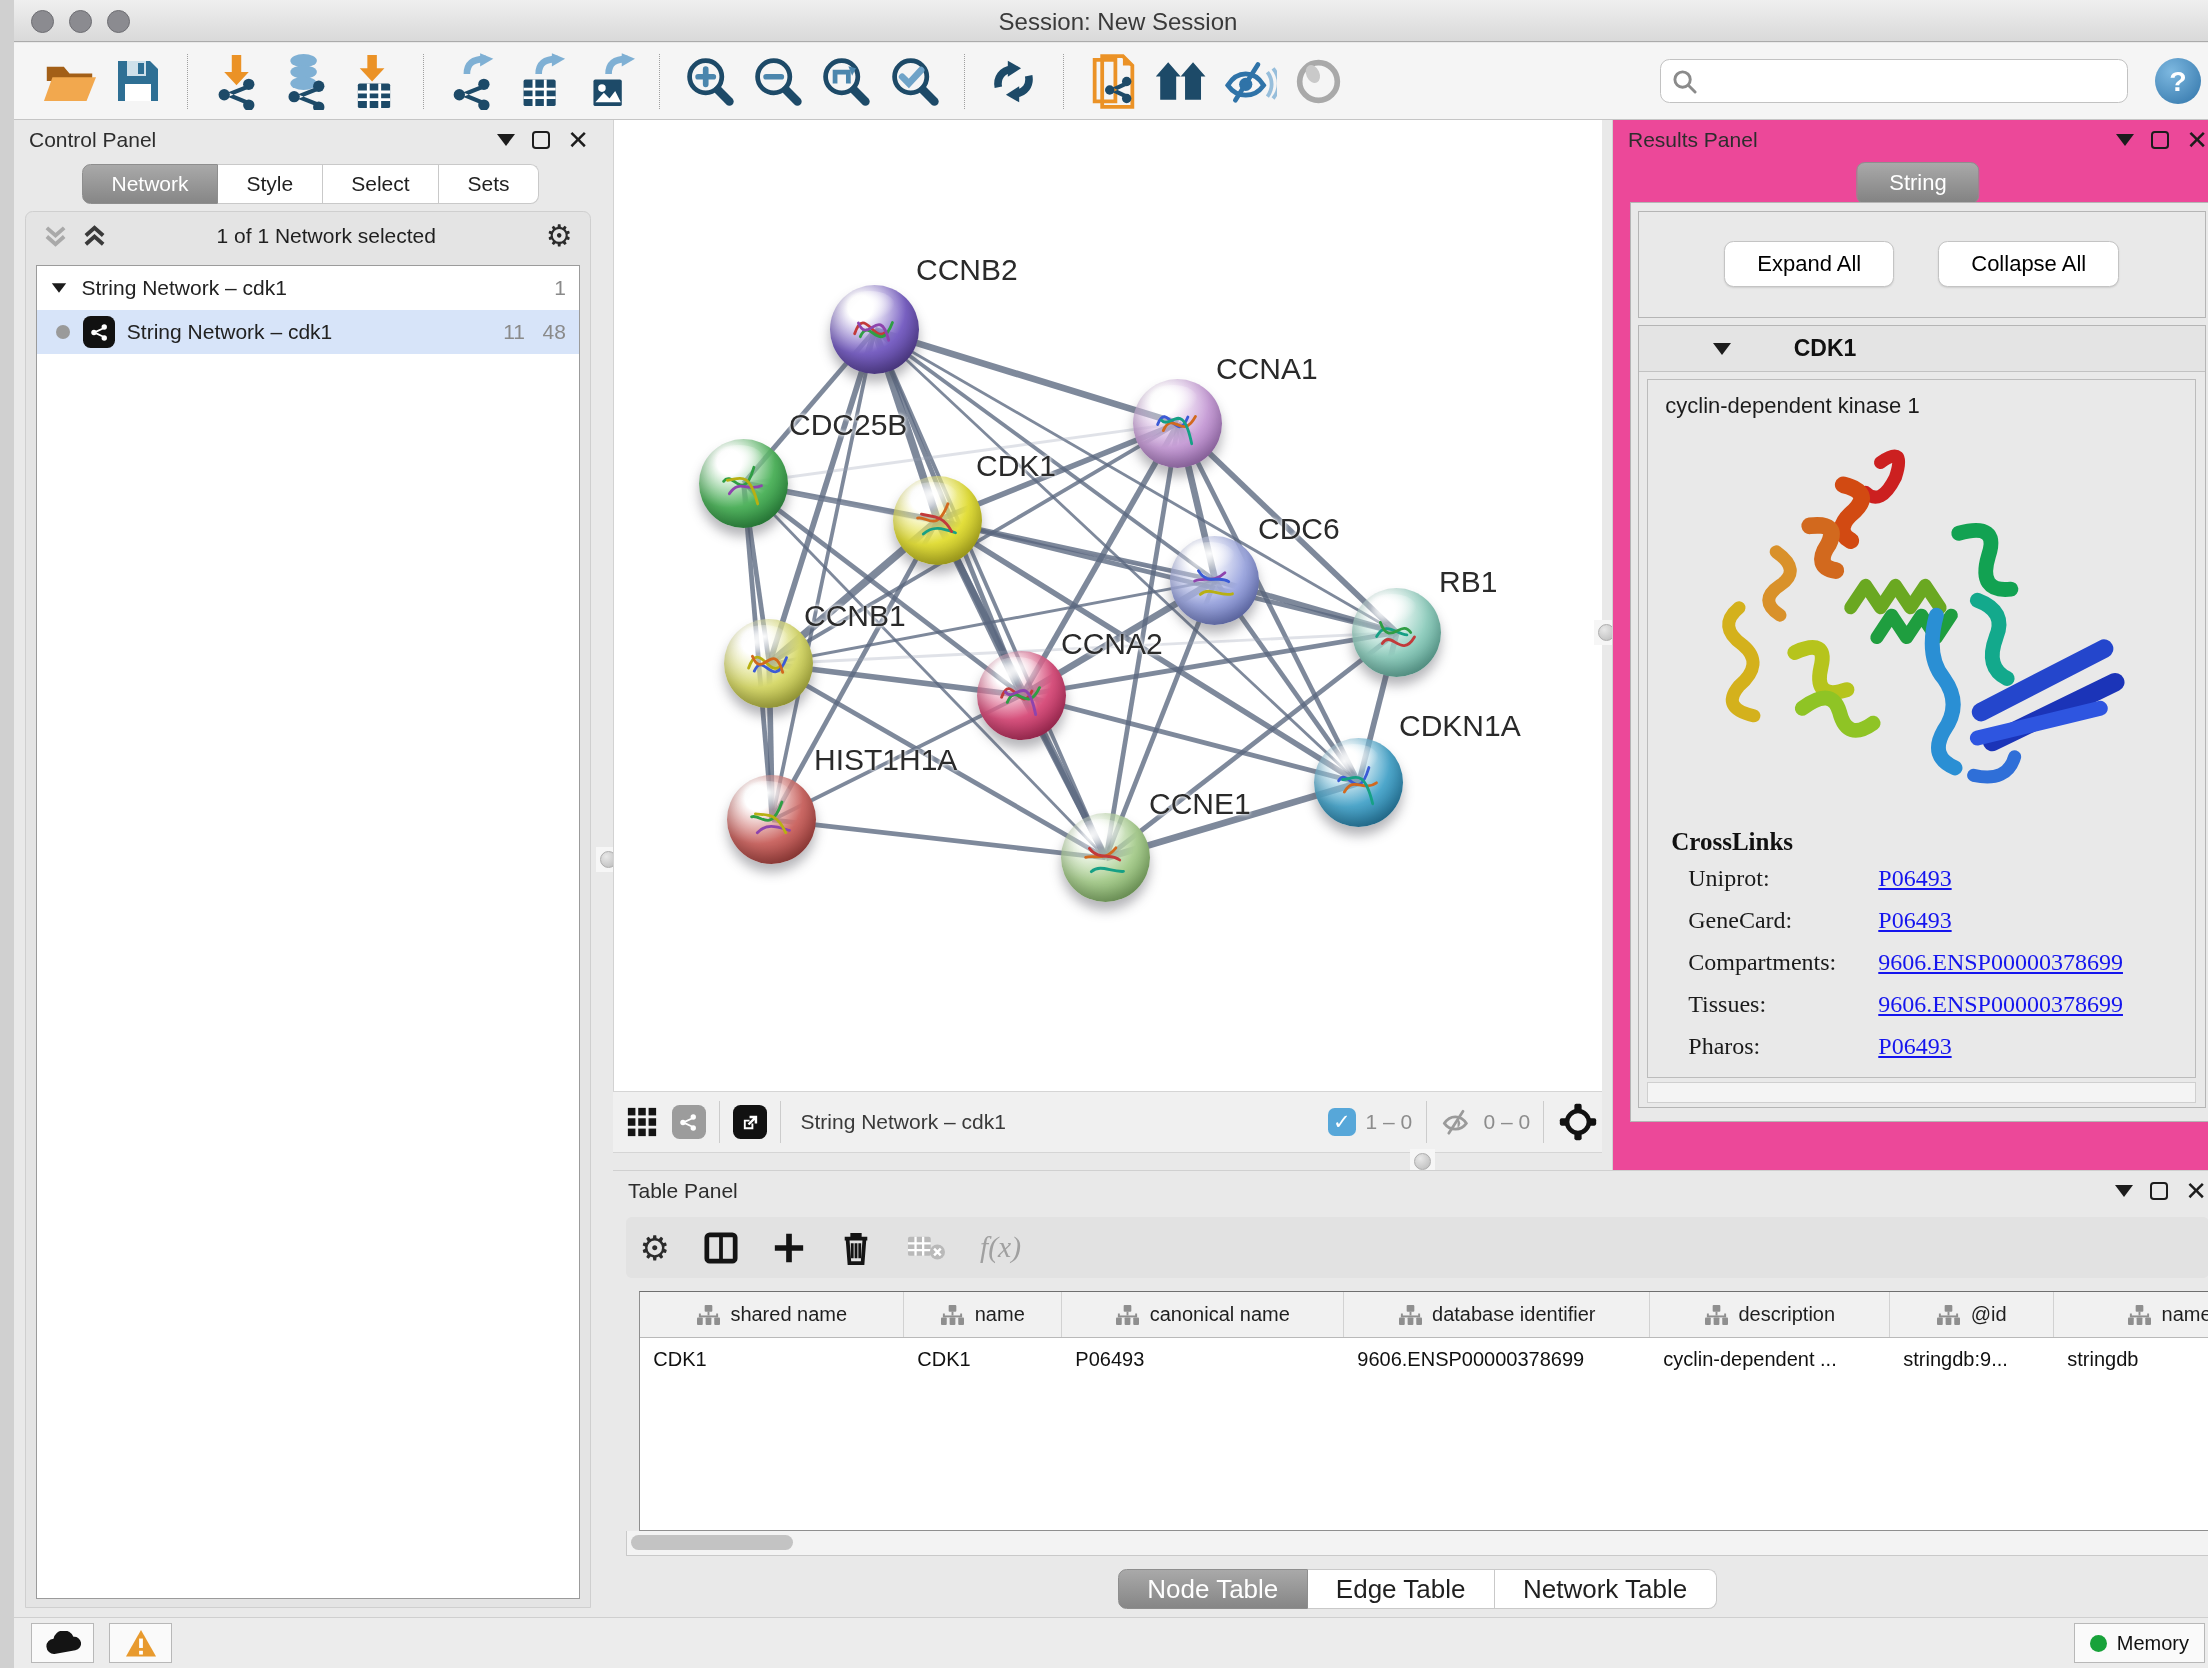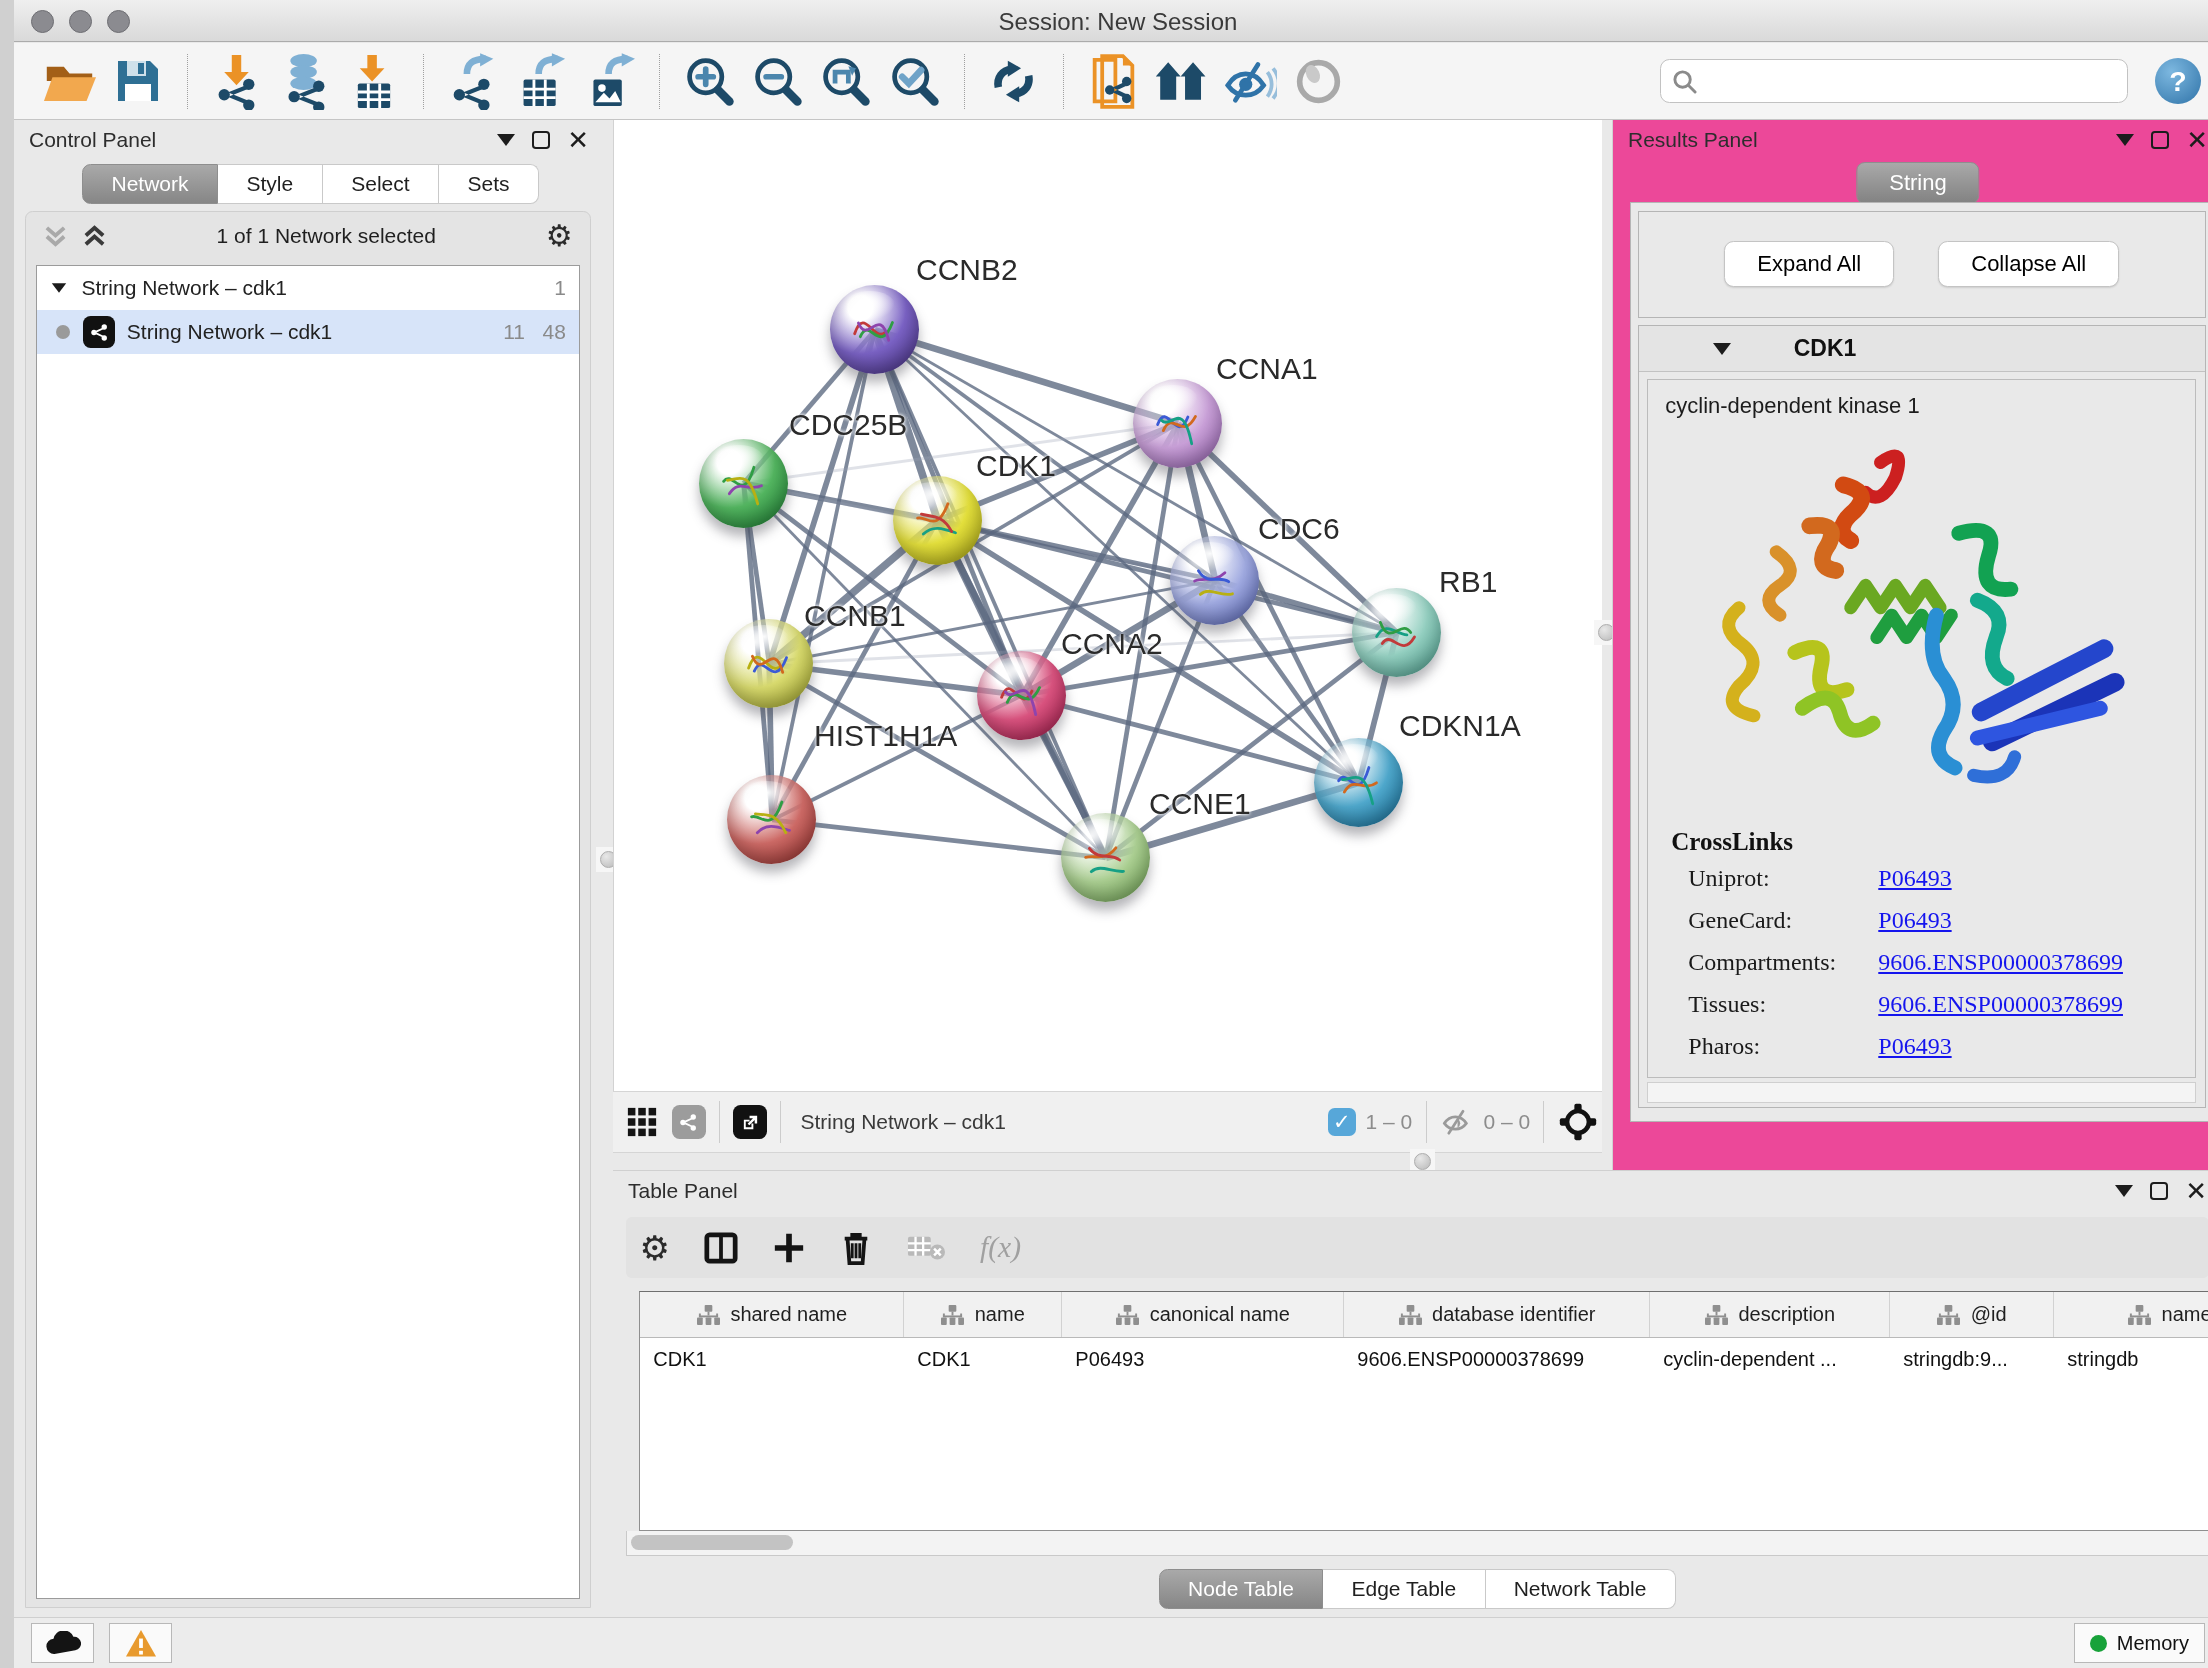--- a/index.html
+++ b/index.html
@@ -113,21 +113,21 @@
   .fx{font-family:"Liberation Serif","DejaVu Serif",serif;font-style:italic;font-size:29.5px;color:#a0a0a0;}
   .tbl{position:absolute;left:26px;right:13.3px;top:120px;height:240px;background:#fff;border:1px solid #8f8f8f;border-top:1.9px solid #6f6f6f;overflow:hidden;}
   .tbl-head{display:flex;height:46px;background:#f1f1f1;border-bottom:1px solid #b9b9b9;}
   .th{display:flex;align-items:center;justify-content:center;gap:9.5px;border-right:1px solid #d2d2d2;
     font-size:20px;color:#1f1f1f;flex:0 0 auto;overflow:hidden;white-space:nowrap;}
   .tbl-row{display:flex;height:42px;align-items:center;}
   .td{padding-left:13.3px;font-size:20px;color:#111;flex:0 0 auto;overflow:hidden;white-space:nowrap;}
   .tbl-scroll{position:absolute;left:13.3px;right:13.3px;top:360px;height:25px;background:#f3f3f3;border:1px solid #c9c9c9;border-top:none;}
   .tbl-scroll .thumb{position:absolute;left:3.8px;top:3.8px;width:162px;height:15px;border-radius:7.6px;background:#c3c3c3;}
   .tp-tabs{position:absolute;left:0;right:0;top:398px;display:flex;justify-content:center;}
-  .tp-tabs .seg-tab{font-size:21px;padding-left:28px;}
+  .tp-tabs .seg-tab{font-size:26px;padding-left:28px;}
 
   
   .statusbar{position:absolute;left:0;top:1617px;width:2208px;height:51px;background:#ececec;border-top:1px solid #cfcfcf;
     display:flex;align-items:center;padding:0 17px;}
   .sb-btn{width:63px;height:40px;background:#fafafa;border:1px solid #b8b8b8;display:flex;align-items:center;justify-content:center;margin-right:15px;}
   .mem-btn{margin-left:auto;height:40px;padding:0 15px;background:#fafafa;border:1px solid #b8b8b8;
     display:flex;align-items:center;gap:9.5px;font-size:20px;color:#111;}
   .mem-dot{width:17px;height:17px;border-radius:50%;background:#18a23a;}
 
   svg{display:block;}
@@ -508,21 +508,21 @@
         </div>
         <div class="nlabel" style="left: 785px; top: 589px;">CDKN1A</div>
         <div class="node" style="left: 113px; top: 655px; background: radial-gradient(circle at 34% 26%, rgba(255, 255, 255, 0.9) 0%, rgba(255, 255, 255, 0.35) 14%, rgb(205, 106, 102) 52%, rgb(144, 48, 45) 92%);">
           <div class="hl"></div>
    <svg width="55" height="53" viewBox="0 0 58 56" fill="none" stroke-width="3" stroke-linecap="round">
      <path d="M8 24.130112684418073 C 18 20.481576380973628, 28 43.04588035314443, 40 8.443021956302037" stroke="#2f9e44"></path>
      <path d="M14 40.82719212699121 C 24 30.623110339469612, 34 34.390338053254226, 48 38.48157638097363" stroke="#8e44ad"></path>
      <path d="M12 21.015293451048144 C 22 22.443021956302037, 34 18.623110339469612, 44 40.850290714865906" stroke="#b8b012"></path>
    </svg>
         </div>
-        <div class="nlabel" style="left: 200px; top: 599px;">HIST1H1A</div>
+        <div class="nlabel" style="left: 200px; top: 623px;">HIST1H1A</div>
         <div class="node" style="left: 447px; top: 693px; background: radial-gradient(circle at 34% 26%, rgba(255, 255, 255, 0.9) 0%, rgba(255, 255, 255, 0.35) 14%, rgb(171, 207, 146) 52%, rgb(107, 155, 81) 92%);">
           <div class="hl"></div>
    <svg width="55" height="53" viewBox="0 0 58 56" fill="none" stroke-width="3" stroke-linecap="round">
      <path d="M8 26.824708944417843 C 18 23.68131014973786, 28 31.731345315310556, 40 16.667486065955877" stroke="#d2691e"></path>
      <path d="M14 41.89377004991262 C 24 33.63346804094338, 34 42.47412683325352, 48 41.68131014973786" stroke="#16a085"></path>
      <path d="M12 17.243781771770184 C 22 30.667486065955877, 34 21.633468040943377, 44 29.586291887129835" stroke="#c23a3a"></path>
    </svg>
         </div>
         <div class="nlabel" style="left: 535px; top: 667px;">CCNE1</div>
       </div>

